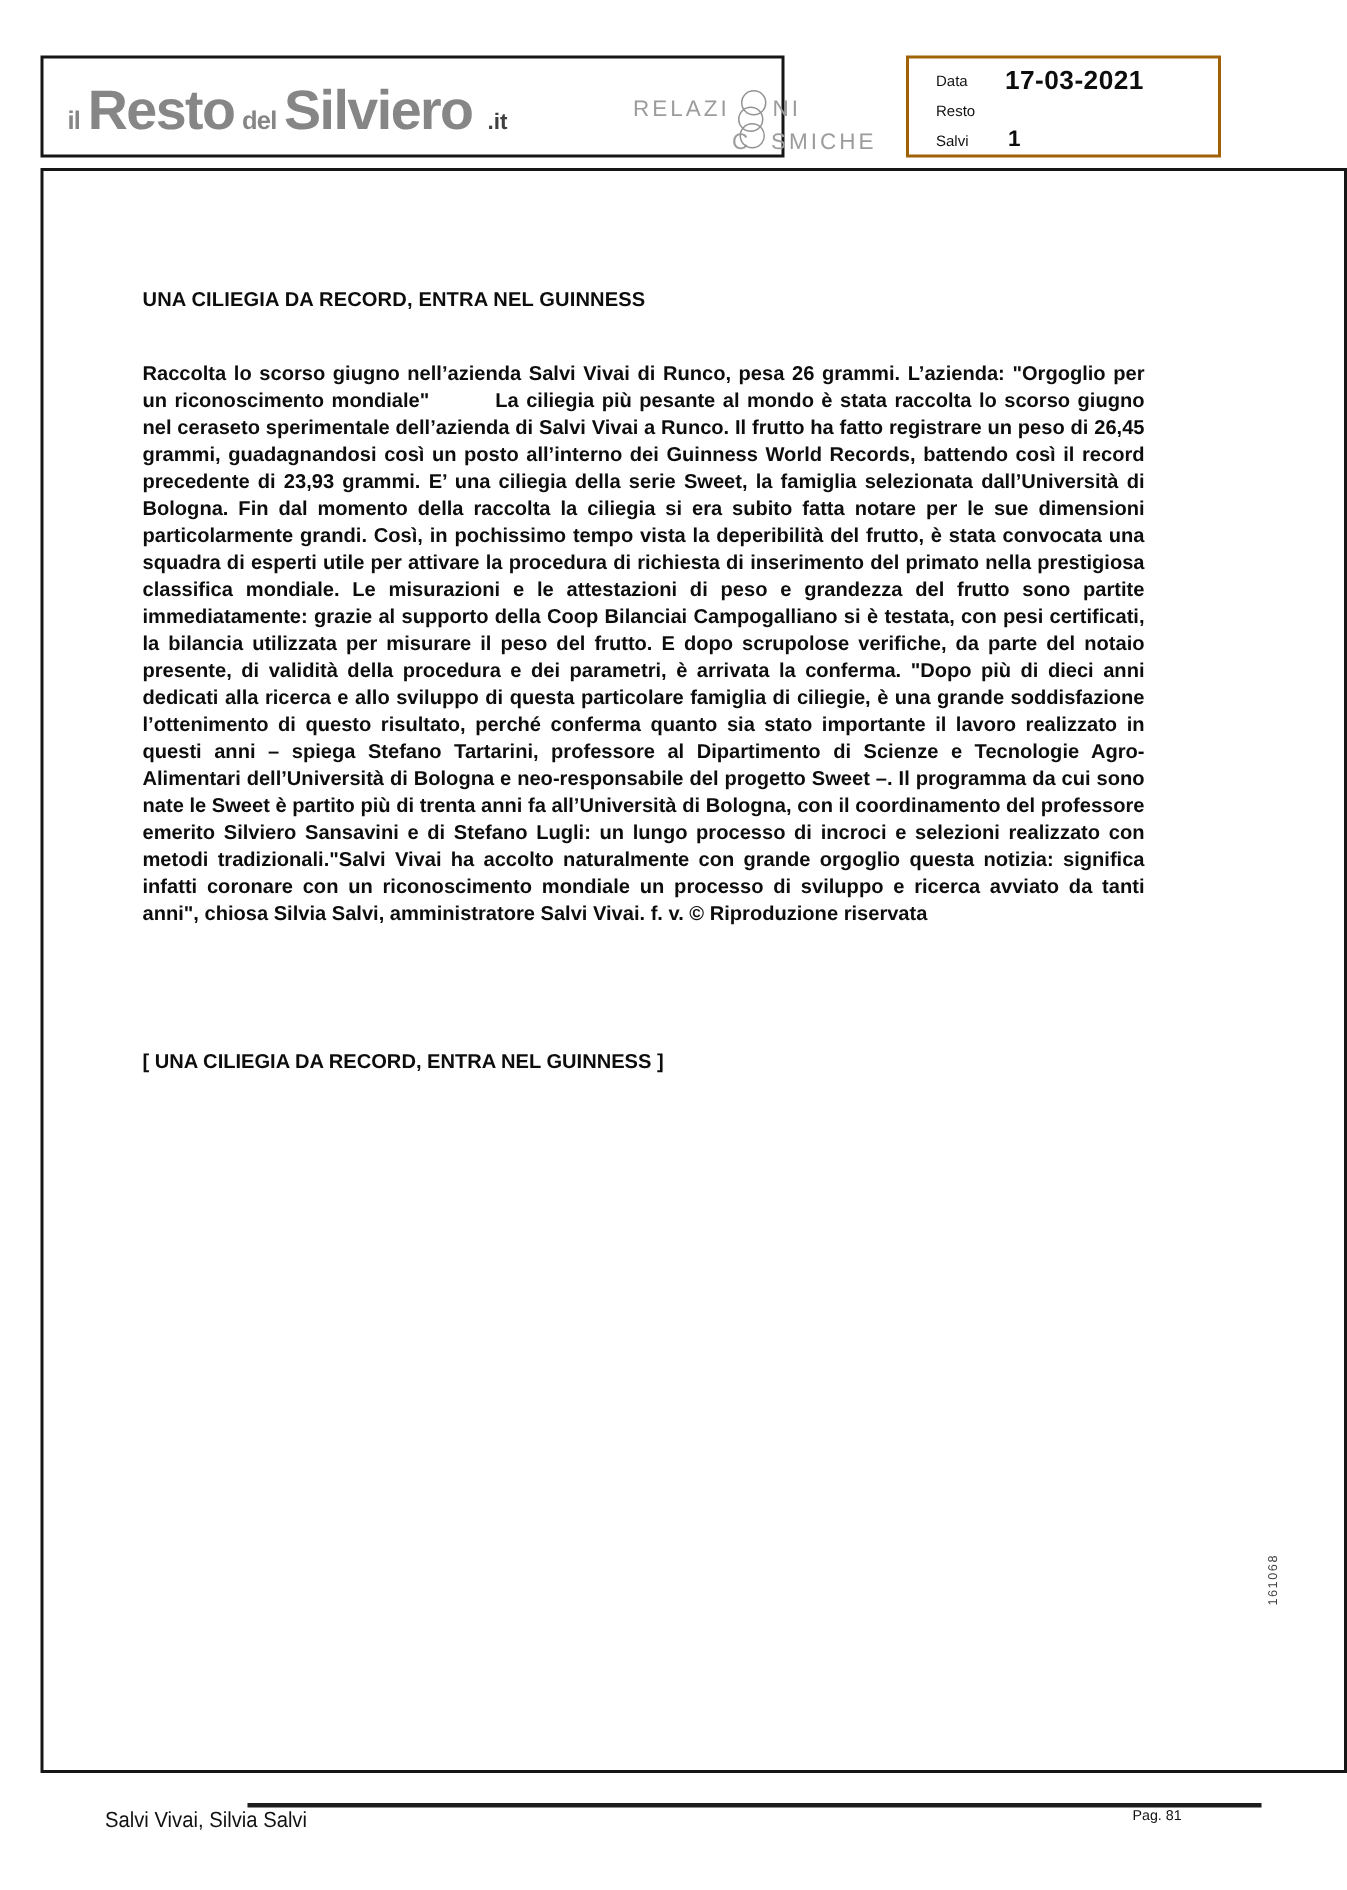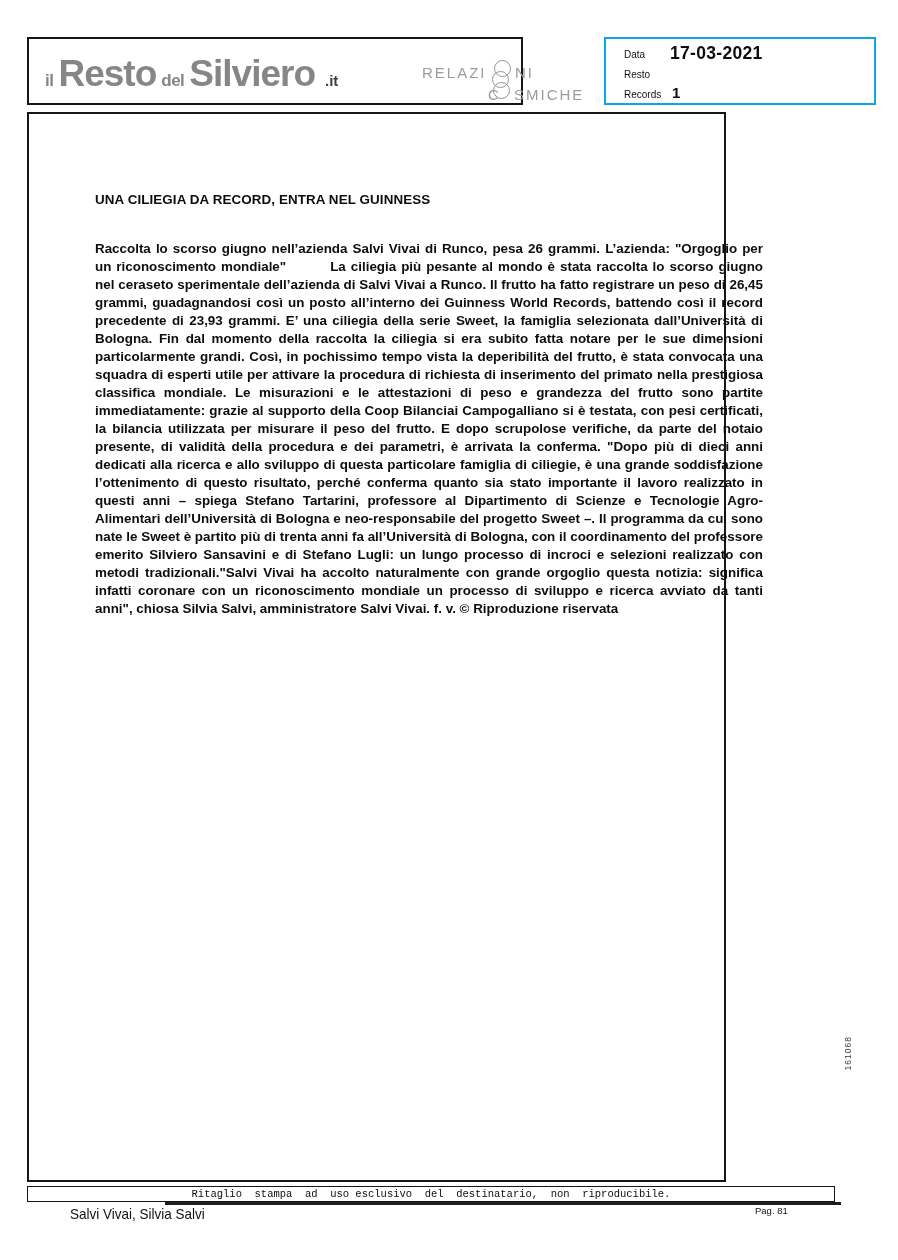--- a/index.html
+++ b/index.html
@@ -6,22 +6,22 @@
   .page{
     position:relative;width:898px;height:1260px;background:#ffffff;
     font-family:"Liberation Sans",sans-serif;color:#0d0d0d;overflow:hidden;
   }
   
   .hdr-left{
     position:absolute;left:27px;top:37px;width:496px;height:68px;
     border:2px solid #161616;box-sizing:border-box;background:#fff;
   }
   .hdr-right{
-    position:absolute;left:604px;top:37px;width:272px;height:68px;
-    border:2px solid #0ea5e9;box-sizing:border-box;background:#fff;
+    position:absolute;left:604px;top:37px;width:210px;height:68px;
+    border:2px solid #a16207;box-sizing:border-box;background:#fff;
   }
   
   .masthead{
     position:absolute;left:16px;top:14px;display:flex;align-items:baseline;
     color:#868686;white-space:nowrap;
   }
   .mh-small{font-size:17px;font-weight:bold;letter-spacing:-0.5px;}
   .mh-big{font-size:37px;font-weight:bold;letter-spacing:-1px;margin:0 5px;}
   .mh-it{font-size:15px;font-weight:bold;color:#3f3f3f;margin-left:5px;}
   
@@ -31,21 +31,21 @@
   .ring{
     position:absolute;width:17px;height:17px;border:1.5px solid #939393;
     border-radius:50%;box-sizing:border-box;background:transparent;
   }
   
   .meta-label{position:absolute;font-size:10px;color:#111;}
   .meta-val-big{position:absolute;font-size:17.5px;font-weight:bold;letter-spacing:0.3px;}
   .meta-val{position:absolute;font-size:15px;font-weight:bold;}
   
   .main-box{
-    position:absolute;left:27px;top:112px;width:699px;height:1070px;
+    position:absolute;left:27px;top:112px;width:871px;height:1070px;
     border:2px solid #161616;box-sizing:border-box;background:#fff;
   }
   .article-title{
     position:absolute;left:66px;top:78px;font-size:13.4px;font-weight:bold;
     letter-spacing:0.1px;white-space:nowrap;
   }
   .article-body{
     position:absolute;left:66px;top:113px;width:668px;
     font-size:13.4px;font-weight:bold;line-height:18px;text-align:justify;
   }
@@ -96,32 +96,30 @@
       <i class="ring" style="left:463px;top:32px;"></i>
       <i class="ring" style="left:464px;top:43px;"></i>
     </div>
   </div>
 
   <div class="hdr-right">
     <span class="meta-label" style="left:18px;top:10px;">Data</span>
     <span class="meta-val-big" style="left:64px;top:4px;">17-03-2021</span>
     <span class="meta-label" style="left:18px;top:30px;">Resto</span>
     <span class="meta-val" style="left:66px;top:26px;"></span>
-    <span class="meta-label" style="left:18px;top:50px;">Records</span>
+    <span class="meta-label" style="left:18px;top:50px;">Salvi</span>
     <span class="meta-val" style="left:66px;top:45px;">1</span>
   </div>
 
   <div class="main-box">
     <div class="article-title">UNA CILIEGIA DA RECORD, ENTRA NEL GUINNESS</div>
     <p class="article-body"><span>Raccolta lo scorso giugno nell’azienda Salvi Vivai di Runco, pesa 26 grammi. L’azienda: "Orgoglio per un riconoscimento mondiale"</span><span class="lead-gap"></span><span>La ciliegia più pesante al mondo è stata raccolta lo scorso giugno nel ceraseto sperimentale dell’azienda di Salvi Vivai a Runco. Il frutto ha fatto registrare un peso di 26,45 grammi, guadagnandosi così un posto all’interno dei Guinness World Records, battendo così il record precedente di 23,93 grammi. E’ una ciliegia della serie Sweet, la famiglia selezionata dall’Università di Bologna. Fin dal momento della raccolta la ciliegia si era subito fatta notare per le sue dimensioni particolarmente grandi. Così, in pochissimo tempo vista la deperibilità del frutto, è stata convocata una squadra di esperti utile per attivare la procedura di richiesta di inserimento del primato nella prestigiosa classifica mondiale. Le misurazioni e le attestazioni di peso e grandezza del frutto sono partite immediatamente: grazie al supporto della Coop Bilanciai Campogalliano si è testata, con pesi certificati, la bilancia utilizzata per misurare il peso del frutto. E dopo scrupolose verifiche, da parte del notaio presente, di validità della procedura e dei parametri, è arrivata la conferma. "Dopo più di dieci anni dedicati alla ricerca e allo sviluppo di questa particolare famiglia di ciliegie, è una grande soddisfazione l’ottenimento di questo risultato, perché conferma quanto sia stato importante il lavoro realizzato in questi anni – spiega Stefano Tartarini, professore al Dipartimento di Scienze e Tecnologie Agro-Alimentari dell’Università di Bologna e neo-responsabile del progetto Sweet –. Il programma da cui sono nate le Sweet è partito più di trenta anni fa all’Università di Bologna, con il coordinamento del professore emerito Silviero Sansavini e di Stefano Lugli: un lungo processo di incroci e selezioni realizzato con metodi tradizionali."Salvi Vivai ha accolto naturalmente con grande orgoglio questa notizia: significa infatti coronare con un riconoscimento mondiale un processo di sviluppo e ricerca avviato da tanti anni", chiosa Silvia Salvi, amministratore Salvi Vivai. f. v. © Riproduzione riservata</span></p>
+    <div class="article-tagline">[ UNA CILIEGIA DA RECORD, ENTRA NEL GUINNESS ]</div>
   </div>
 
   <div class="vcode">161068</div>
 
-  <div class="band">
-    <span>Ritaglio  stampa  ad  uso esclusivo  del  destinatario,  non  riproducibile.</span>
-  </div>
   <div class="band-smear"></div>
 
   <div class="source-line">Salvi Vivai, Silvia Salvi</div>
   <div class="page-ref">Pag. 81</div>
 
 </div>
 
 </body></html>

